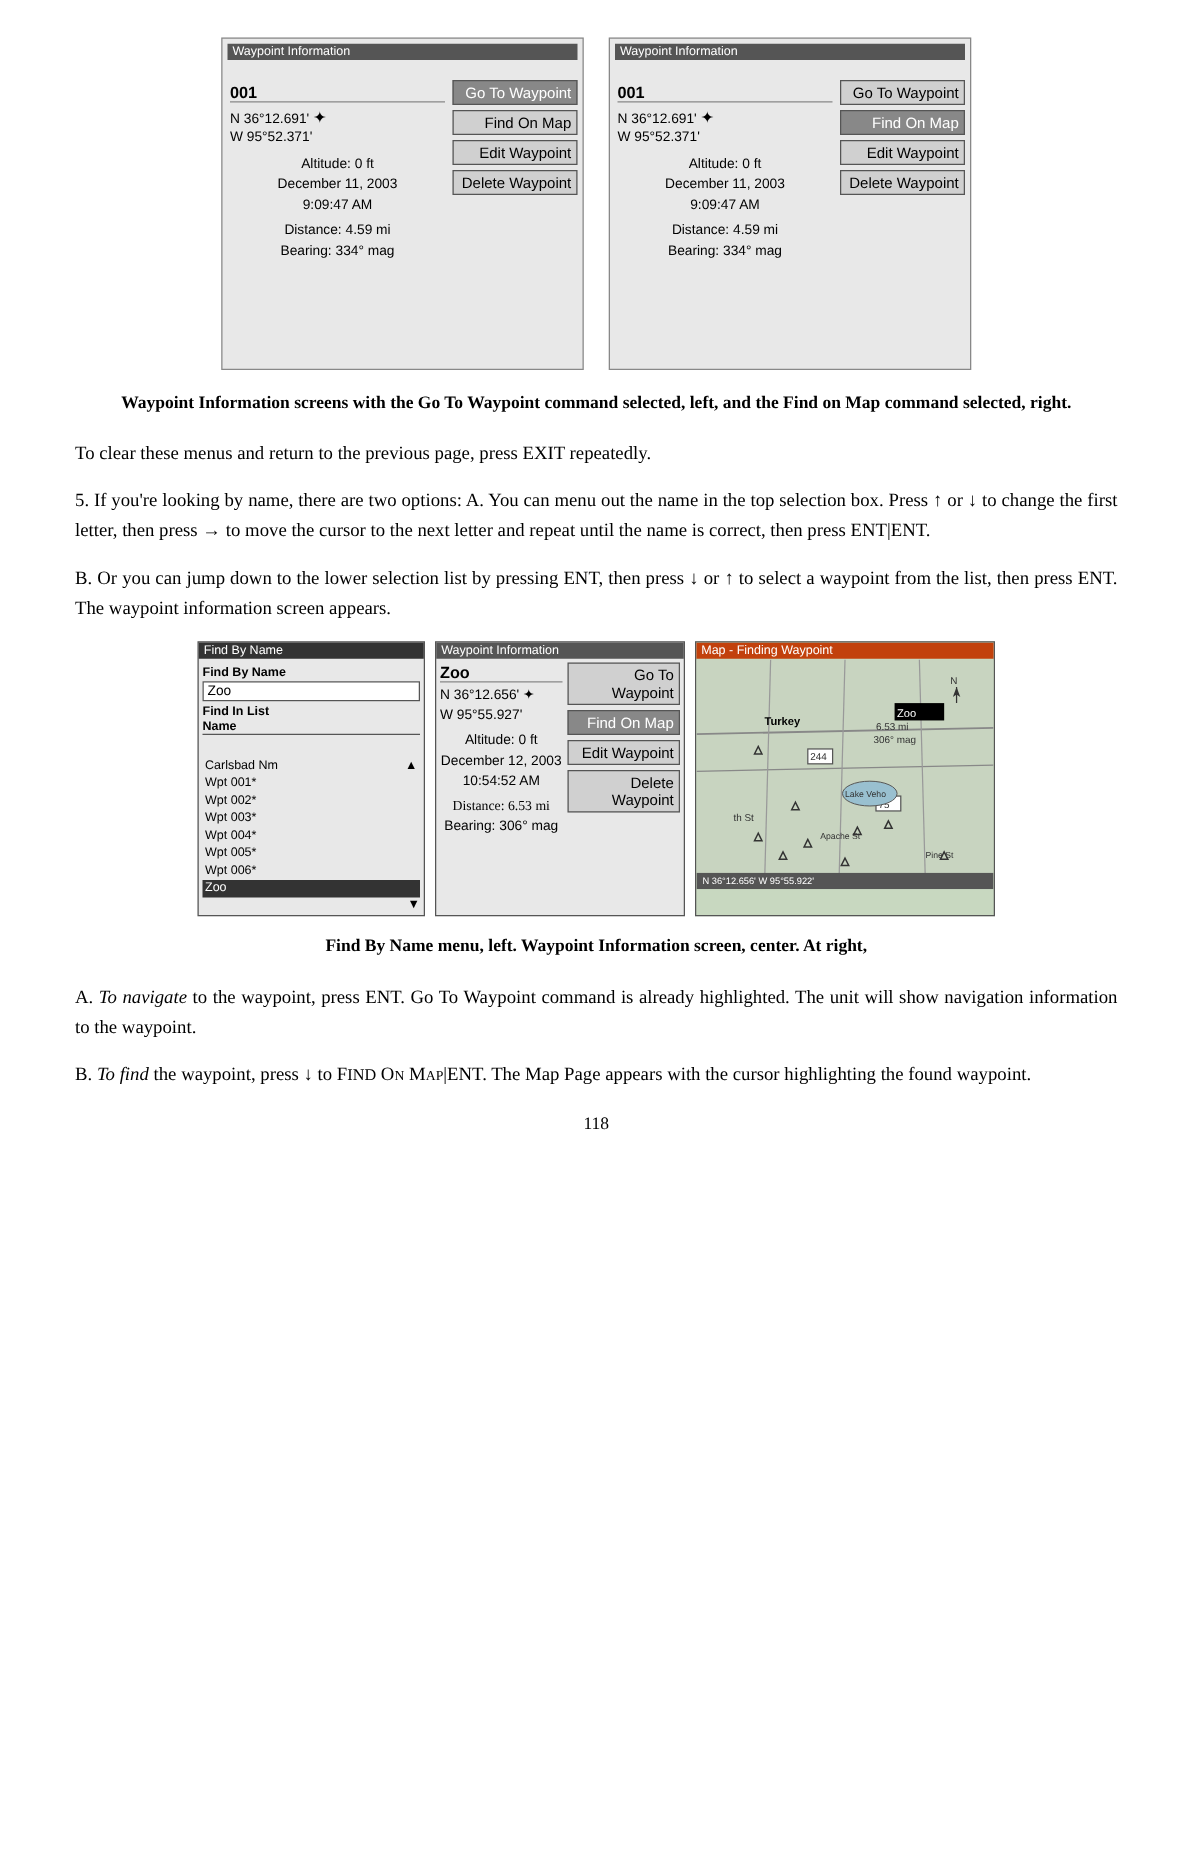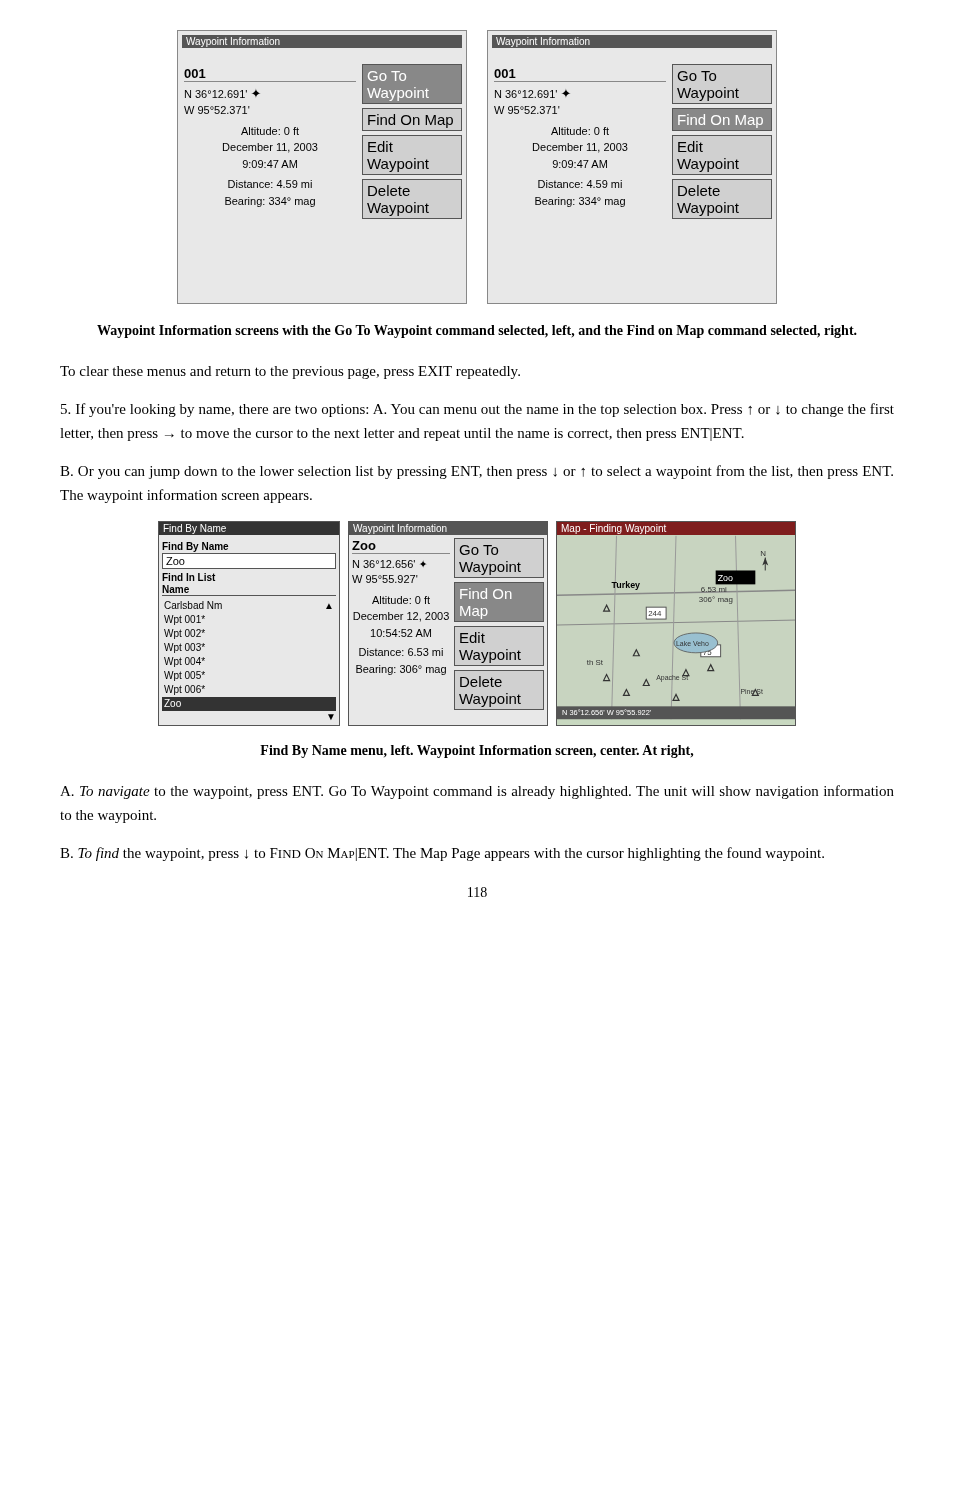--- a/index.html
+++ b/index.html
@@ -71,23 +71,23 @@
 
     .screen-info {
       font-size: 11px;
       line-height: 1.5;
       text-align: center;
     }
 
     .screen-btn {
       background: #d0d0d0;
       border: 1px solid #555;
-      font-size: 15px;
+      font-size: 12px;
       padding: 2px 4px;
-      text-align: left;
+      text-align: right;
       cursor: pointer;
       font-family: Arial, sans-serif;
     }
 
     .screen-btn.highlighted {
       background: #888;
       color: #fff;
     }
 
     
@@ -168,21 +168,21 @@
 
     .fbn-list-item.highlighted {
       background: #333;
       color: #fff;
     }
 
     .fbn-list-header {
       font-weight: bold;
       font-size: 10px;
       border-bottom: 1px solid #555;
-      margin-bottom: 3px;
+      margin-bottom: 18px;
     }
 
     
     .wp-info-center {
       border: 1px solid #555;
       width: 200px;
       background: #e8e8e8;
       font-family: Arial, sans-serif;
       font-size: 11px;
     }
@@ -216,21 +216,21 @@
       border: 1px solid #555;
       width: 240px;
       background: #c8d8c0;
       font-family: Arial, sans-serif;
       font-size: 10px;
       position: relative;
       overflow: hidden;
     }
 
     .map-title-bar {
-      background: #7f1d1d;
+      background: #c2410c;
       color: #fff;
       font-size: 10px;
       padding: 1px 4px;
     }
 
     .map-body {
       position: relative;
       height: 185px;
       overflow: hidden;
     }
@@ -358,21 +358,21 @@
       <div class="wp-center-left">
         <div class="screen-id">Zoo</div>
         <div class="screen-coords">
           <span>N  36°12.656'</span> <span style="font-size:11px;">✦</span><br>
           <span>W  95°55.927'</span>
         </div>
         <div class="screen-info">
           <div>Altitude: 0 ft</div>
           <div>December 12, 2003</div>
           <div>10:54:52 AM</div>
-          <div style="margin-top:3px;">Distance:   6.53 mi</div>
+          <div style="margin-top:3px;font-family:Liberation Serif, serif;">Distance:   6.53 mi</div>
           <div>Bearing:     306° mag</div>
         </div>
       </div>
       <div class="wp-center-right">
         <div class="screen-btn">Go To Waypoint</div>
         <div class="screen-btn highlighted">Find On Map</div>
         <div class="screen-btn">Edit Waypoint</div>
         <div class="screen-btn">Delete Waypoint</div>
       </div>
     </div>

